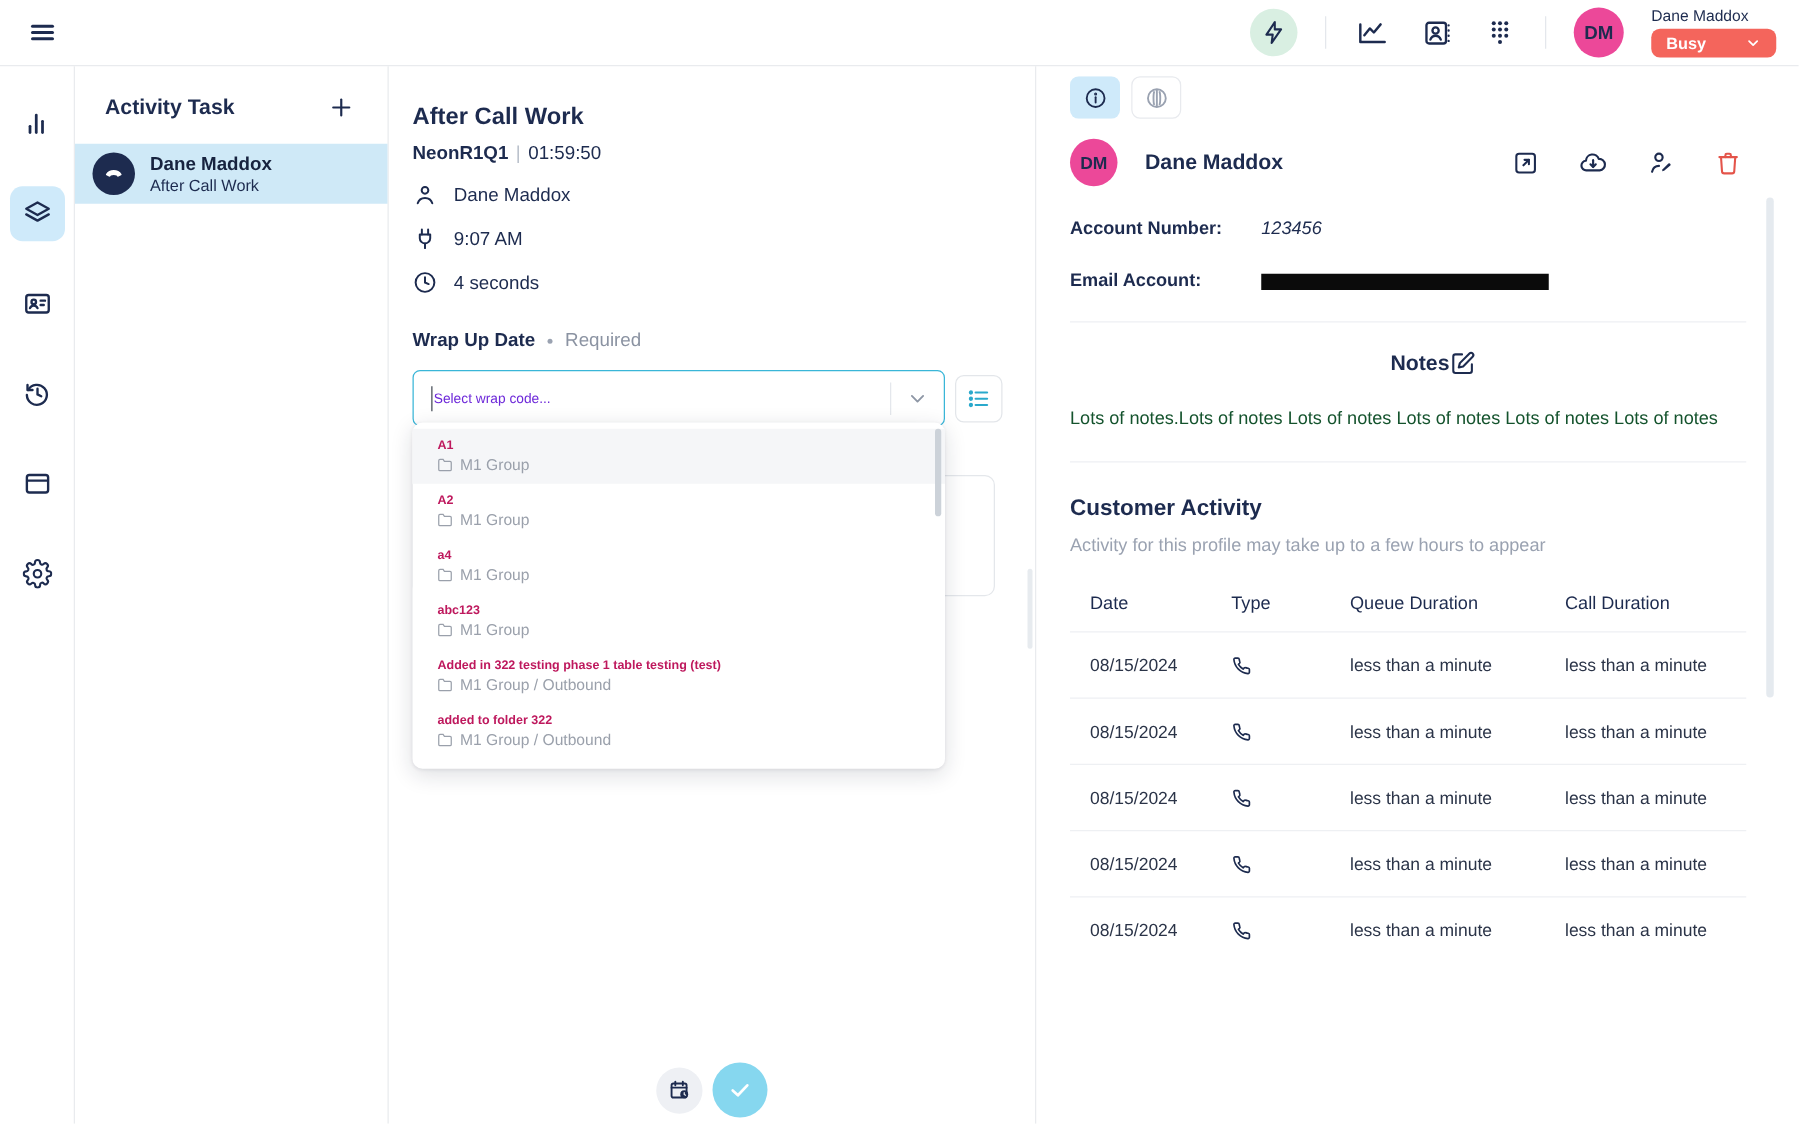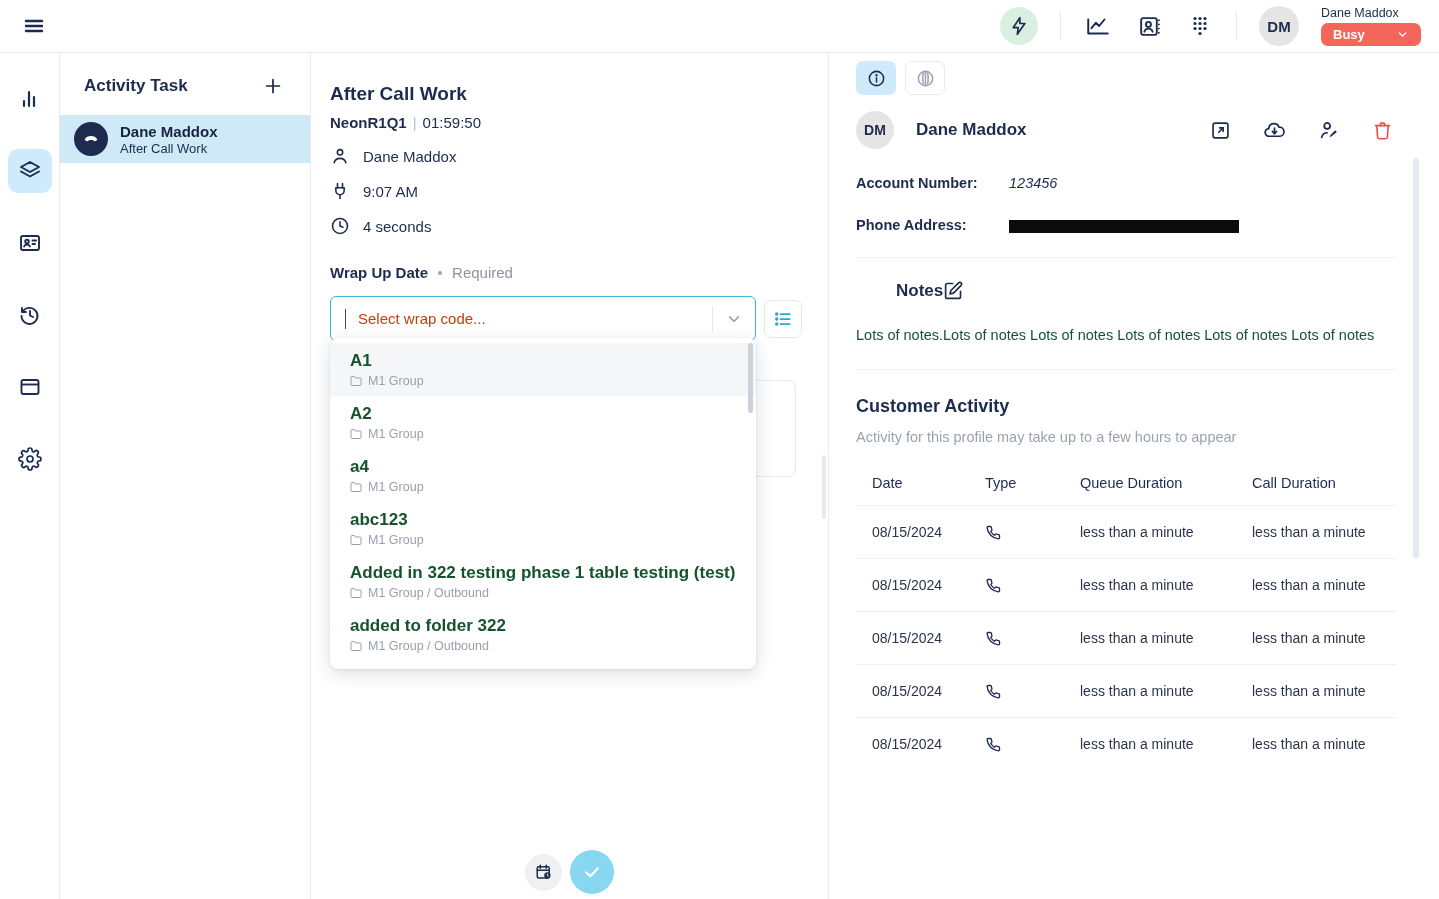--- a/index.html
+++ b/index.html
@@ -13,21 +13,21 @@
     justify-content:space-between; padding:0 18px 0 16px; border-bottom:1px solid #e9ebee; background:#fff; }
   .hamburger { background:none; border:none; cursor:pointer; padding:6px; color:#1d2b4f; }
   .topbar-right { display:flex; align-items:center; gap:22px; }
   .circle-icon { width:38px; height:38px; border-radius:50%; display:flex; align-items:center;
     justify-content:center; cursor:pointer; }
   .circle-icon.mint { background:#d9efe2; color:#1d2b4f; }
   .vdiv { width:1px; height:26px; background:#e4e7ec; }
   .tb-icon-btn { background:none; border:none; cursor:pointer; color:#1d2b4f; padding:2px; }
   .avatar { border-radius:50%; display:flex; align-items:center; justify-content:center;
     font-weight:bold; color:#1d2b4f; }
-  .avatar.pink { background:#e5e5e5; }
+  .avatar.pink { background:#ec4899; }
   .avatar.tb { width:40px; height:40px; font-size:15px; }
   .user-block { display:flex; flex-direction:column; gap:3px; }
   .user-name { font-size:12.5px; color:#1d2b4f; }
   .status-pill { width:100px; height:23px; background:#f4655c; color:#fff; border:none;
     border-radius:7px; font-weight:bold; font-size:13px; display:flex; align-items:center;
     justify-content:space-between; padding:0 12px; cursor:pointer; font-family:inherit; }
 
   
   .content { flex:1; display:flex; min-height:0; }
   .rail { width:60px; flex:0 0 60px; border-right:1px solid #e9ebee; display:flex;
@@ -57,34 +57,34 @@
 
   .wrap-label-row { display:flex; align-items:center; gap:10px; margin-top:28px; }
   .wrap-label { font-size:15px; font-weight:bold; color:#1d2b4f; }
   .dot-sep { width:4px; height:4px; border-radius:50%; background:#9aa2b1; }
   .required { font-size:15px; color:#8b93a2; }
 
   .select-row { display:flex; align-items:center; margin-top:15px; }
   .wrap-select { width:426px; height:45px; border:1px solid #3ab6d8; border-radius:6px;
     display:flex; align-items:center; background:#fff; cursor:text; }
   .caret { width:1px; height:20px; background:#454c57; margin-left:14px; }
-  .placeholder { font-size:15px; color:#c2410c; margin-left:12px; flex:1; }
+  .placeholder { font-size:11px; color:#6d28d9; margin-left:1px; flex:1; }
   .select-div { width:1px; height:26px; background:#e4e7ec; }
   .select-chevron { width:42px; display:flex; align-items:center; justify-content:center; color:#8d96a5; cursor:pointer; }
   .list-btn { width:38px; height:38px; margin-left:8px; border:1px solid #e3e6ea; border-radius:7px;
     background:#fff; color:#2aa9cc; display:flex; align-items:center; justify-content:center; cursor:pointer; }
 
   .notes-box-behind { position:absolute; left:19px; top:327px; width:466px; height:97px;
     border:1px solid #e4e7eb; border-radius:8px; background:#fff; }
   .dropdown { position:absolute; left:19px; top:285px; width:426px; background:#fff;
     border-radius:8px; box-shadow:0 5px 18px rgba(20,30,50,.14), 0 1px 3px rgba(20,30,50,.08);
     padding:5px 0 8px 0; z-index:5; }
   .dd-item { padding:8px 14px 8px 20px; cursor:pointer; }
   .dd-item:first-child { background:#f5f6f8; }
-  .dd-code { font-size:17px; font-weight:bold; color:#14532d; }
+  .dd-code { font-size:10px; font-weight:bold; color:#be185d; }
   .dd-group { display:flex; align-items:center; gap:6px; margin-top:3px; color:#9aa0ab; font-size:12.5px; }
   .dd-scroll { position:absolute; right:3px; top:5px; width:5px; height:70px; background:#ccd2d9; border-radius:3px; }
   .main-scroll { position:absolute; right:2px; top:402px; width:4px; height:64px; background:#e7ebef; border-radius:2px; }
 
   .main-footer { position:absolute; left:0; right:0; bottom:5px; display:flex; align-items:center;
     justify-content:center; gap:8px; }
   .cal-btn { width:37px; height:37px; border-radius:50%; background:#eef0f4; border:none;
     display:flex; align-items:center; justify-content:center; color:#1d2b4f; cursor:pointer; }
   .check-btn { width:44px; height:44px; border-radius:50%; background:#86d7ef; border:none;
     display:flex; align-items:center; justify-content:center; color:#fff; cursor:pointer; }
@@ -106,21 +106,21 @@
 
   .detail-row { display:flex; align-items:center; margin-top:26px; font-size:14.5px; }
   .detail-row:first-of-type { margin-top:26px; }
   .detail-label { width:153px; font-weight:bold; color:#1d2b4f; }
   .detail-value { color:#1d2b4f;font-style:italic; }
   .redact { display:inline-block; background:#0b0b0b; vertical-align:middle; }
   .redact.email { width:230px; height:13px; }
   .redact.phone { width:87px; height:16px; margin-left:2px; }
 
   .hdiv { height:1px; background:#eef0f3; margin-top:24px; }
-  .notes-head { display:flex; align-items:center; justify-content:flex-start; margin-top:22px;margin-left:40px; }
+  .notes-head { display:flex; align-items:center; justify-content:center; margin-top:22px;margin-left:40px; }
   .section-title { font-size:17px; font-weight:bold; color:#1d2b4f; }
   .notes-text { margin-top:24px; font-size:14.5px; color:#14532d; line-height:1.4; }
 
   .activity-title { font-size:18px; font-weight:bold; color:#1d2b4f; margin-top:26px; }
   .activity-sub { margin-top:12px; font-size:14.5px; color:#9aa2b1; }
   .act-table { margin-top:20px; }
   .act-hrow, .act-row { display:flex; align-items:center; }
   .act-hrow { padding:10px 0 14px 16px; }
   .act-row { padding:0 0 0 16px; height:53px; border-top:1px solid #eef0f3; }
   .c-date { width:113px; } .c-type { width:95px; } .c-queue { width:172px; } .c-call { flex:1; }
@@ -519,21 +519,21 @@
             </span>
           </button>
         </div>
       </div>
 
       <div class="detail-row">
         <div class="detail-label">Account Number:</div>
         <div class="detail-value">123456</div>
       </div>
       <div class="detail-row">
-        <div class="detail-label">Phone Address:</div>
+        <div class="detail-label">Email Account:</div>
         <div class="detail-value"><span class="redact email"></span></div>
       </div>
 
       <div class="hdiv"></div>
 
       <div class="notes-head">
         <div class="section-title">Notes</div>
         <button class="icon-btn">
           <span>
             <svg width="21" height="21" viewBox="0 0 24 24" fill="none" stroke="currentColor" stroke-width="1.9" stroke-linecap="round" stroke-linejoin="round">

